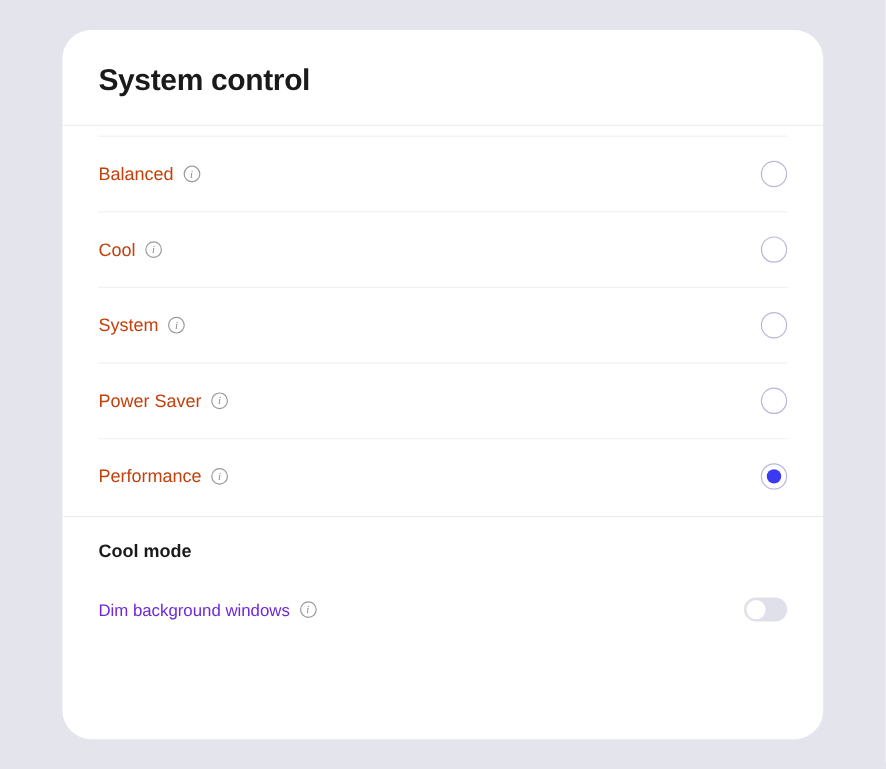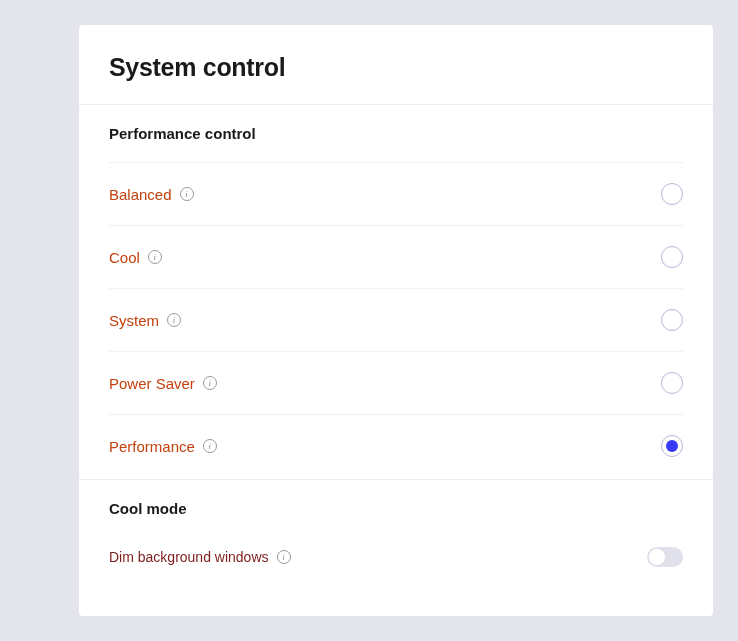--- a/index.html
+++ b/index.html
@@ -9,25 +9,24 @@
     }
     body {
       background: #e4e4ed;
       font-family: -apple-system, BlinkMacSystemFont, "Segoe UI", Helvetica, Arial, sans-serif;
       width: 738px;
       height: 641px;
       padding: 25px 52px;
     }
     .card {
       background: #ffffff;
-      border-radius: 4px;
+      border-radius: 24px;
       width: 100%;
       height: 100%;
       overflow: hidden;
-      margin-left: 27px;
     }
     .card-header {
       padding: 28px 30px 22px 30px;
       border-bottom: 1px solid #eeeeee;
     }
     .card-title {
       font-size: 25px;
       font-weight: 600;
       color: #1a1a1a;
       letter-spacing: -0.3px;
@@ -109,21 +108,21 @@
       padding: 18px 30px 20px 30px;
     }
     .toggle-label-wrap {
       display: flex;
       align-items: center;
       gap: 8px;
     }
     .toggle-label {
       font-size: 14px;
       font-weight: 400;
-      color: #7f1d1d;
+      color: #6d28d9;
     }
     .toggle {
       width: 36px;
       height: 20px;
       background: #e0e0ea;
       border-radius: 20px;
       position: relative;
       cursor: pointer;
     }
     .toggle-knob {
@@ -137,23 +136,20 @@
     }
   </style>
 </head>
 <body>
 
 <div class="card">
   <div class="card-header">
     <h1 class="card-title">System control</h1>
   </div>
 
-  <div class="section-header">
-    <div class="section-title">Performance control</div>
-  </div>
 
   <div class="option-list">
 
     <div class="option-row">
       <div class="option-label-wrap">
         <span class="option-label">Balanced</span>
         <span class="info-icon">i</span>
       </div>
       <span class="radio"></span>
     </div>

